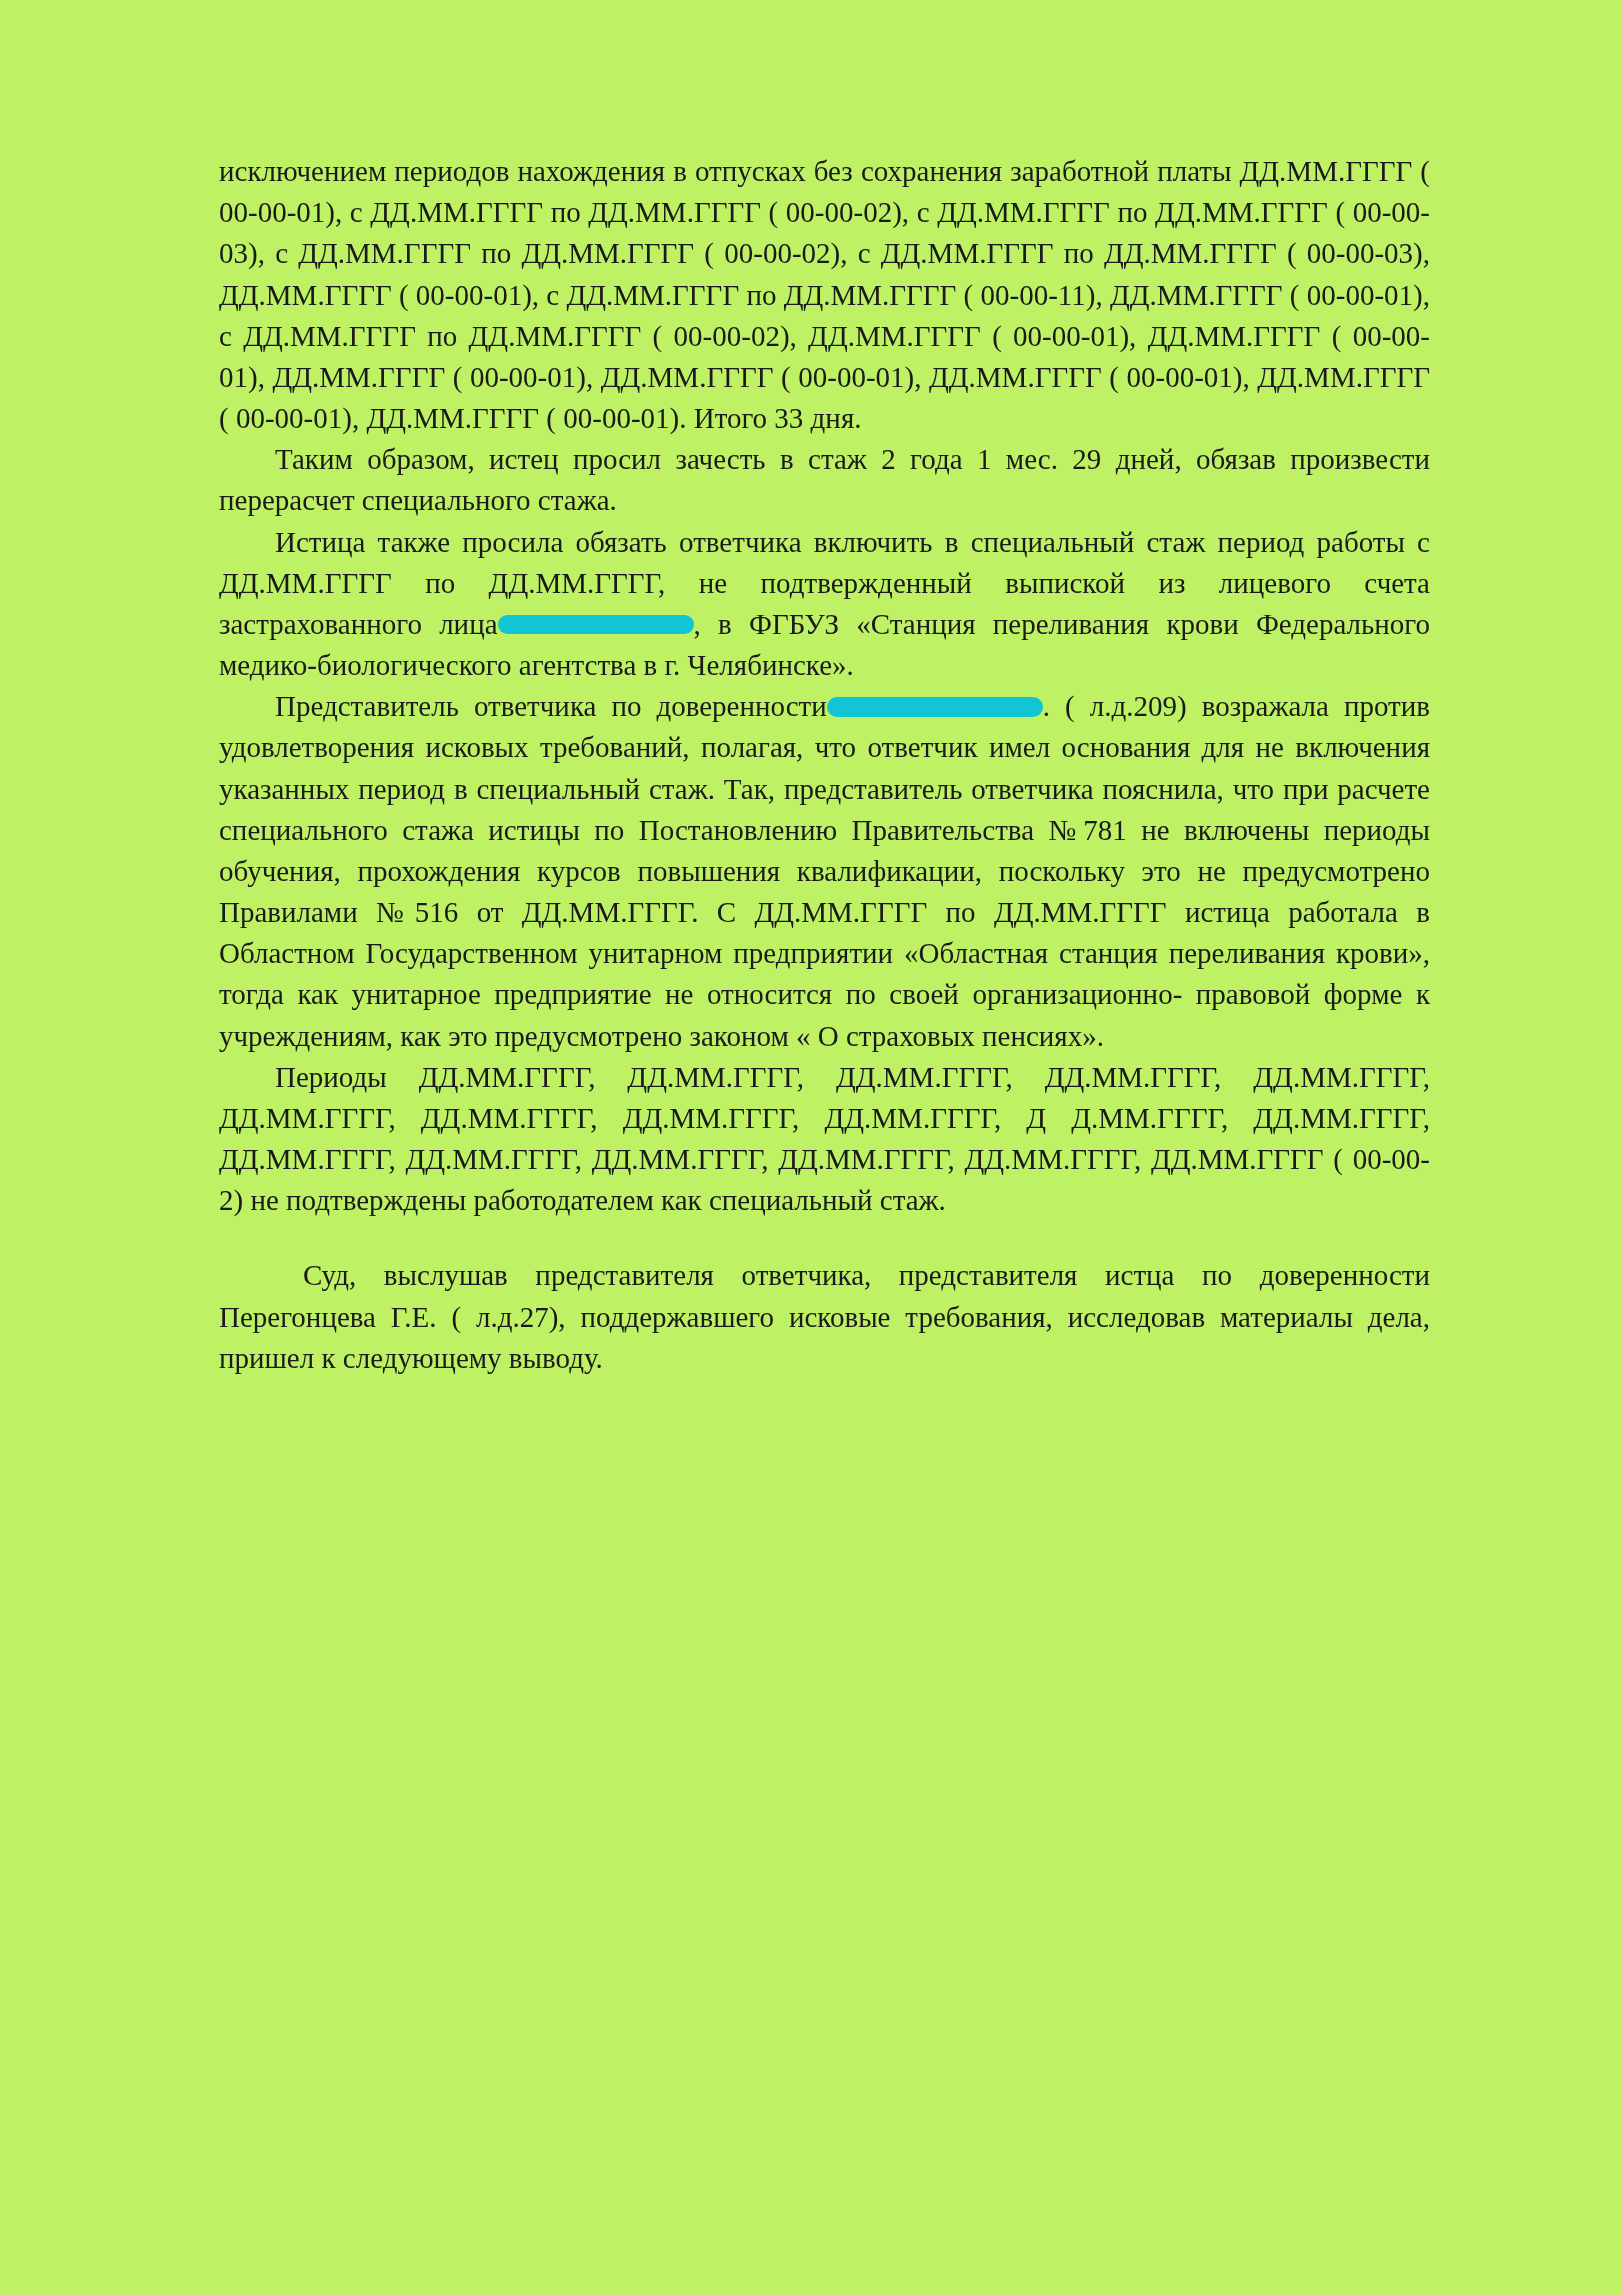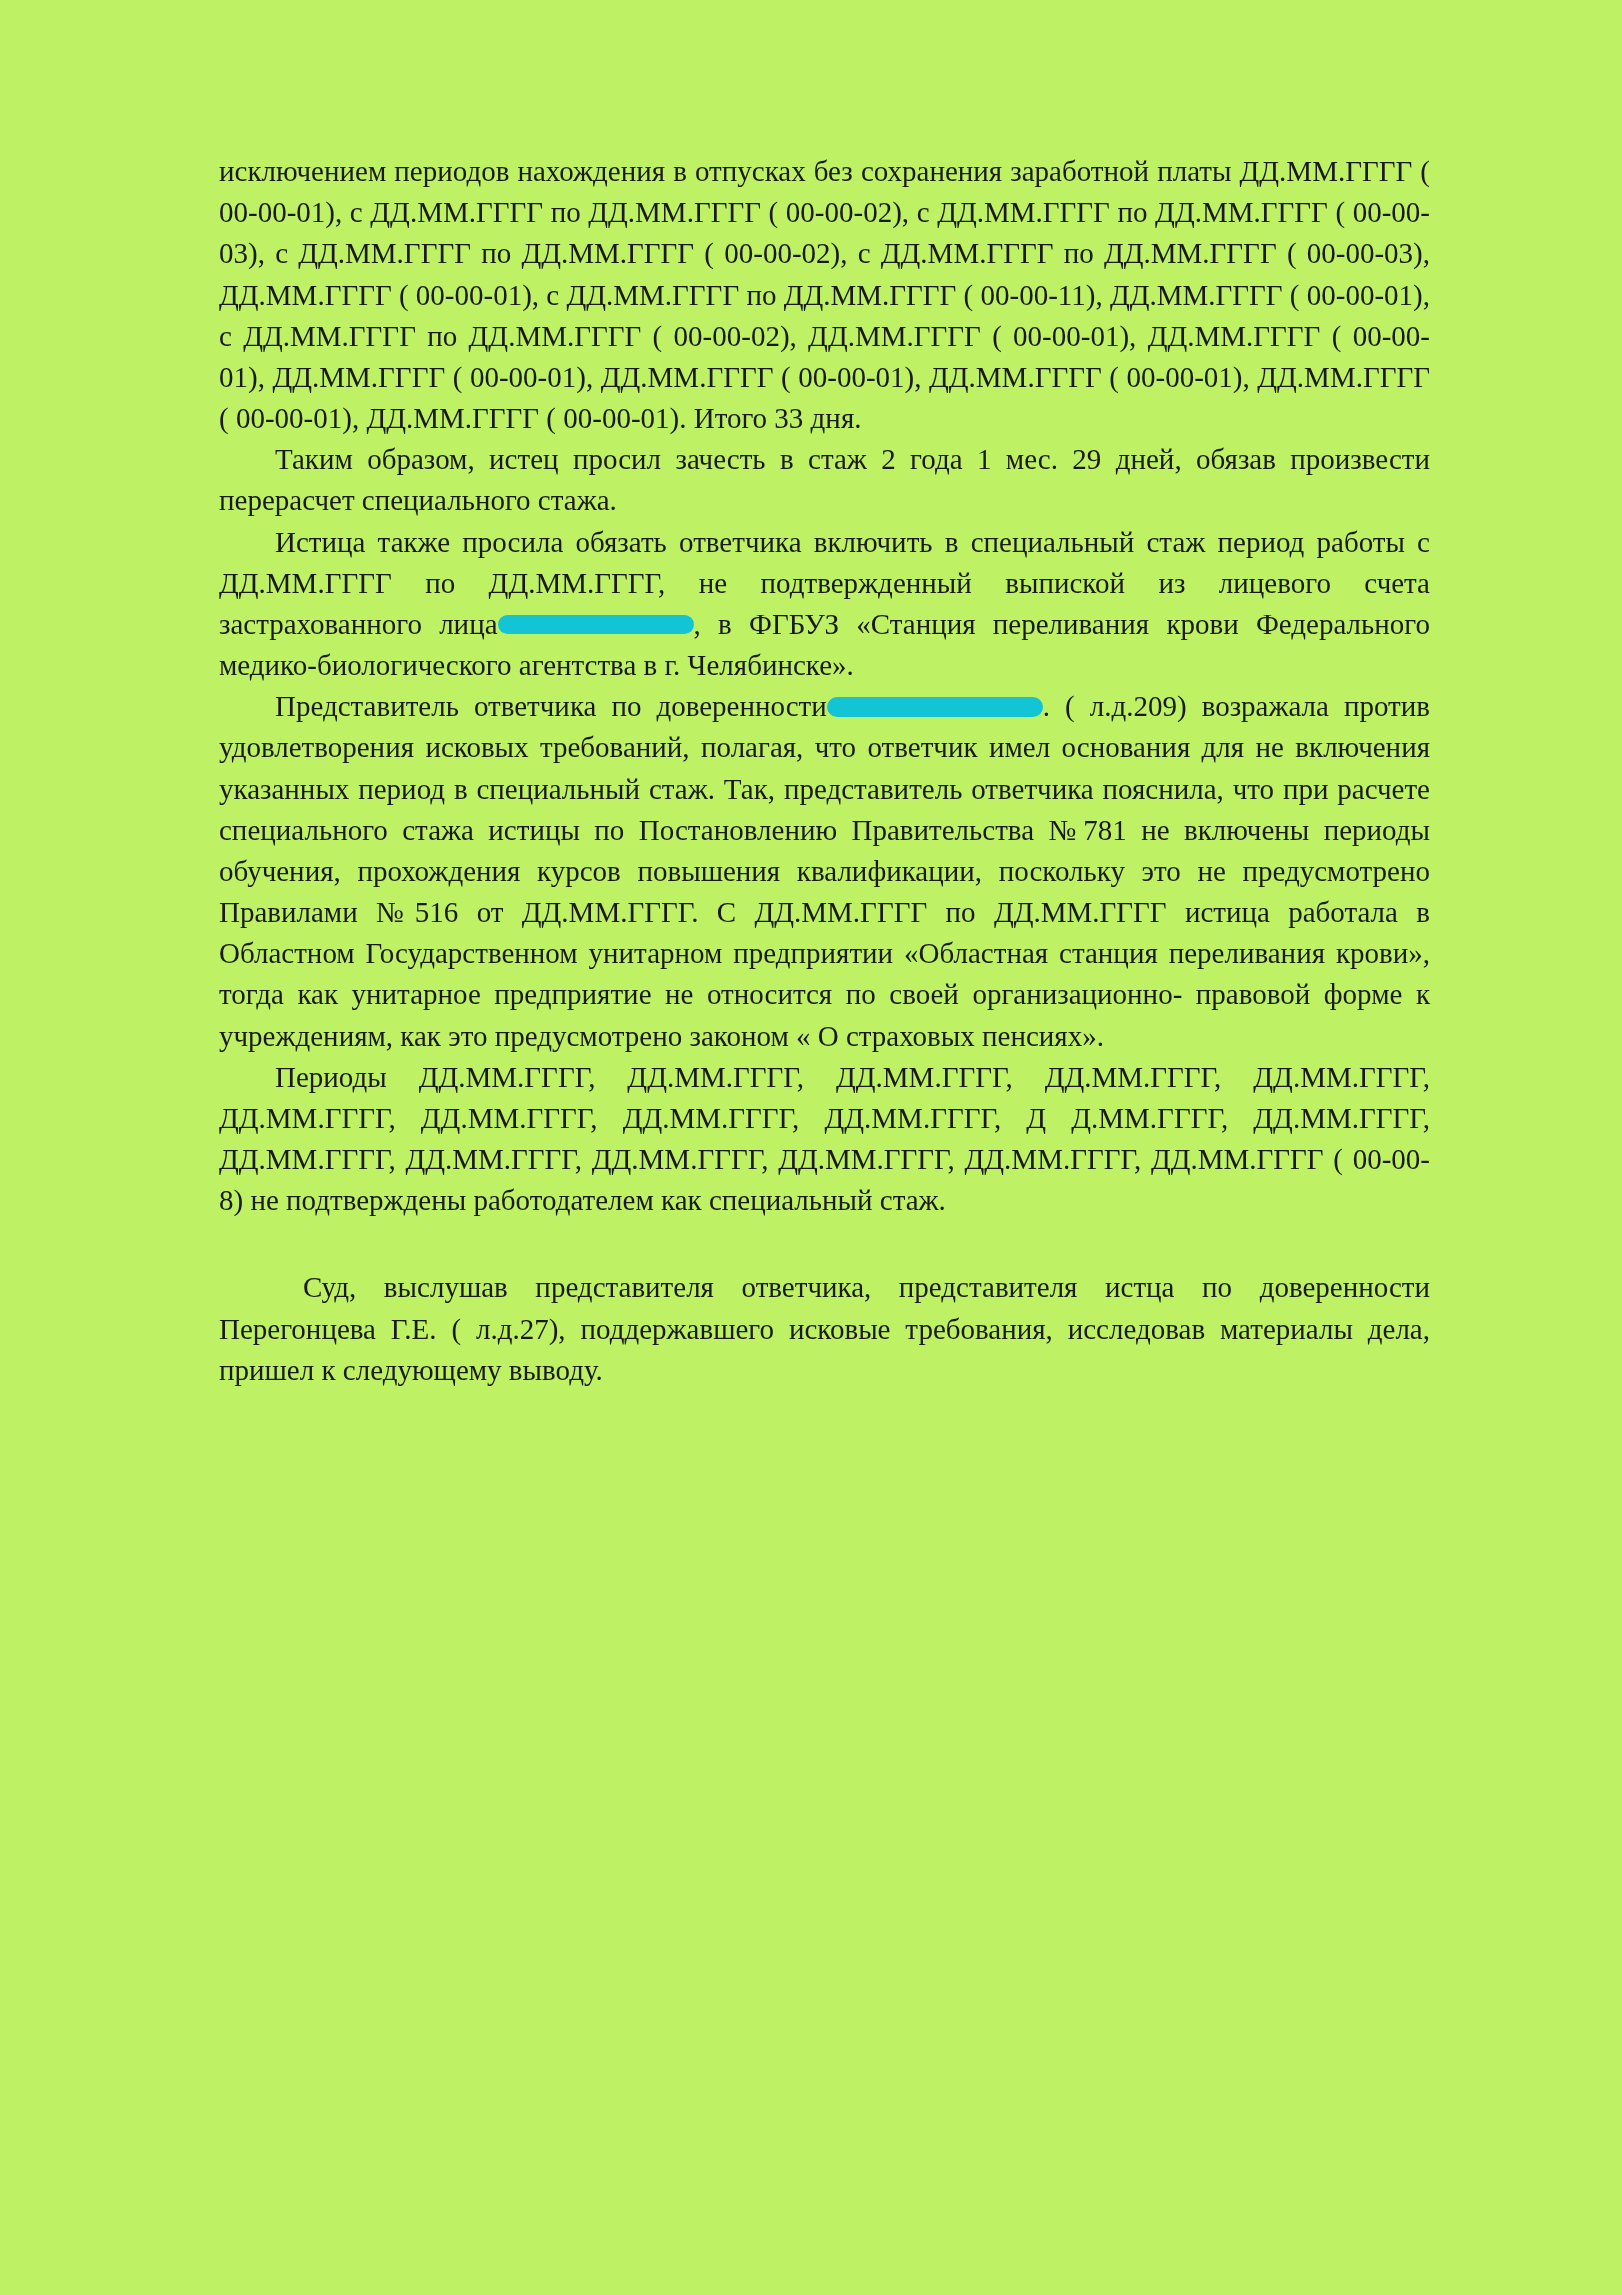--- a/index.html
+++ b/index.html
@@ -27,21 +27,21 @@
     margin: 0 0 0 0;
     text-indent: 0;
   }
   p.indent {
     text-indent: 56px;
   }
   p.indent-big {
     text-indent: 84px;
   }
   p.spaced-top {
-    margin-top: 46px;
+    margin-top: 34px;
   }
   
   .redaction {
     display: inline-block;
     background: #13c4d4;
     border-radius: 11.8px;
     vertical-align: middle;
     position: relative;
     top: -2.6px;
   }
@@ -62,20 +62,20 @@
 
     <p class="para">исключением периодов нахождения в отпусках без сохранения заработной платы ДД.ММ.ГГГГ ( 00-00-01), с ДД.ММ.ГГГГ по ДД.ММ.ГГГГ ( 00-00-02), с ДД.ММ.ГГГГ по ДД.ММ.ГГГГ (                          00-00-03), с ДД.ММ.ГГГГ по ДД.ММ.ГГГГ (                          00-00-02), с ДД.ММ.ГГГГ по ДД.ММ.ГГГГ (      00-00-03), ДД.ММ.ГГГГ (      00-00-01), с ДД.ММ.ГГГГ по ДД.ММ.ГГГГ (      00-00-11), ДД.ММ.ГГГГ (      00-00-01), с ДД.ММ.ГГГГ по ДД.ММ.ГГГГ (        00-00-02), ДД.ММ.ГГГГ (        00-00-01), ДД.ММ.ГГГГ (  00-00-01), ДД.ММ.ГГГГ (  00-00-01), ДД.ММ.ГГГГ (  00-00-01), ДД.ММ.ГГГГ (  00-00-01), ДД.ММ.ГГГГ (  00-00-01), ДД.ММ.ГГГГ ( 00-00-01). Итого 33 дня.</p>
 
     <p class="para indent">Таким образом, истец просил зачесть в стаж 2 года 1 мес. 29 дней, обязав произвести перерасчет специального стажа.</p>
 
 
     <p class="para indent"><span>Истица также просила обязать ответчика включить в специальный стаж период работы с ДД.ММ.ГГГГ по ДД.ММ.ГГГГ, не подтвержденный выпиской из лицевого счета застрахованного лица</span><span class="redaction r1"></span><span>, в ФГБУЗ «Станция переливания крови Федерального медико-биологического агентства в г. Челябинске».</span></p>
 
     <p class="para indent"><span>Представитель ответчика по доверенности</span><span class="redaction r2"></span><span>. ( л.д.209) возражала против удовлетворения исковых требований, полагая, что ответчик имел основания для не включения указанных период в специальный стаж. Так, представитель ответчика пояснила, что при расчете специального стажа истицы по Постановлению Правительства №781 не включены периоды обучения, прохождения курсов повышения квалификации, поскольку это не предусмотрено              Правилами              №516           от ДД.ММ.ГГГГ. С ДД.ММ.ГГГГ по ДД.ММ.ГГГГ истица         работала        в        Областном Государственном унитарном предприятии «Областная станция переливания крови»,    тогда     как    унитарное     предприятие    не    относится    по    своей организационно- правовой форме к учреждениям, как это предусмотрено законом « О страховых пенсиях».</span></p>
 
-    <p class="para indent">Периоды ДД.ММ.ГГГГ, ДД.ММ.ГГГГ, ДД.ММ.ГГГГ, ДД.ММ.ГГГГ, ДД.ММ.ГГГГ, ДД.ММ.ГГГГ, ДД.ММ.ГГГГ, ДД.ММ.ГГГГ, ДД.ММ.ГГГГ, Д Д.ММ.ГГГГ, ДД.ММ.ГГГГ, ДД.ММ.ГГГГ, ДД.ММ.ГГГГ, ДД.ММ.ГГГГ, ДД.ММ.ГГГГ, ДД.ММ.ГГГГ, ДД.ММ.ГГГГ (    00-00-8)      не        подтверждены работодателем как специальный стаж.</p>
+    <p class="para indent">Периоды ДД.ММ.ГГГГ, ДД.ММ.ГГГГ, ДД.ММ.ГГГГ, ДД.ММ.ГГГГ, ДД.ММ.ГГГГ, ДД.ММ.ГГГГ, ДД.ММ.ГГГГ, ДД.ММ.ГГГГ, ДД.ММ.ГГГГ, Д Д.ММ.ГГГГ, ДД.ММ.ГГГГ, ДД.ММ.ГГГГ, ДД.ММ.ГГГГ, ДД.ММ.ГГГГ, ДД.ММ.ГГГГ, ДД.ММ.ГГГГ, ДД.ММ.ГГГГ (    00-00-2)      не        подтверждены работодателем как специальный стаж.</p>
 
     <p class="para indent-big spaced-top">Суд, выслушав представителя ответчика, представителя истца по доверенности Перегонцева Г.Е. ( л.д.27), поддержавшего исковые требования, исследовав материалы дела, пришел к следующему выводу.</p>
 
 
   </div>
 </div>
 
 
 </body></html>

